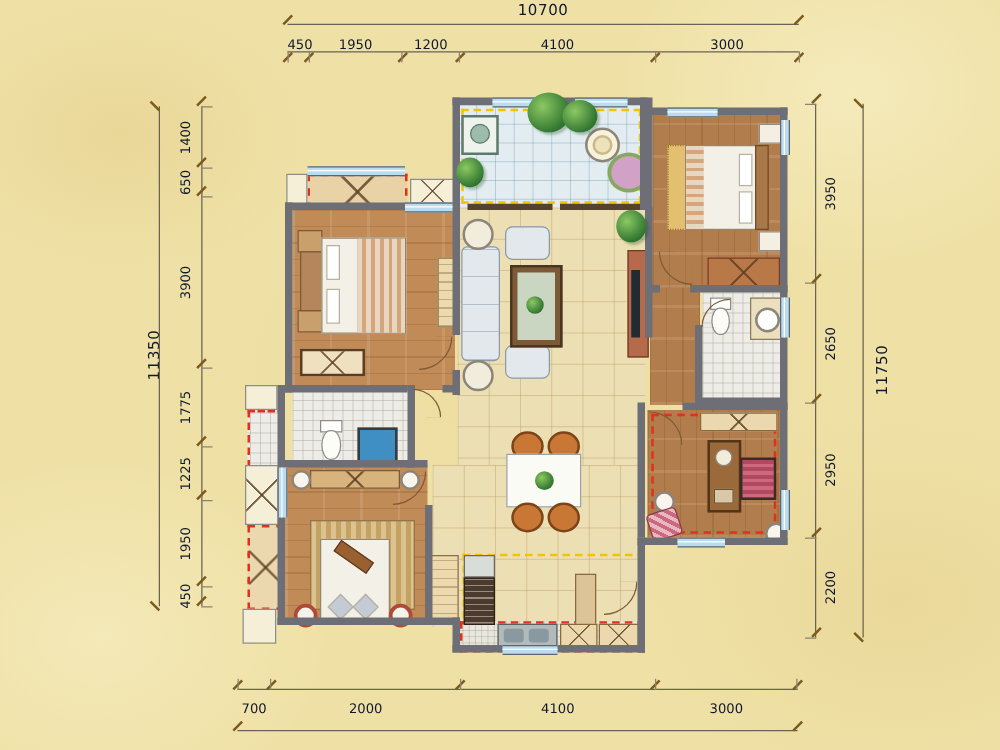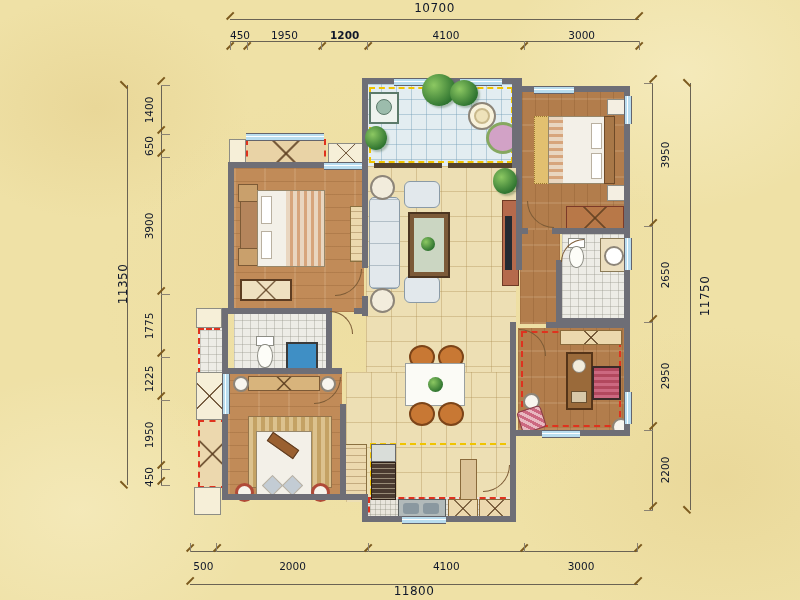--- a/index.html
+++ b/index.html
@@ -260,37 +260,36 @@
   <div class="wstool" style="left:612px;top:418px;width:14px;height:14px"></div>
   <div class="wstool" style="left:523px;top:393px;width:13px;height:13px"></div>
   <div class="furn" style="left:519px;top:408px;width:23px;height:21px;background:repeating-linear-gradient(45deg,#cc6880 0 3px,#e8b8c0 3px 6px);border:1px solid #8a3a4a;transform:rotate(-18deg);border-radius:4px"></div>
 
   <div id="dim-top" class="dim dh dim-top" style="left:230px;top:2px;width:409px;height:40px">
     <div class="dtlabel" style="left:0;right:0;top:-1px;text-align:center">10700</div>
     <div class="dtotal" style="top:17px"></div>
     <div class="dsegs">
         <div class="dseg" style="flex-grow: 450;"><span>450</span></div>
         <div class="dseg" style="flex-grow: 1950;"><span>1950</span></div>
-        <div class="dseg" style="flex-grow: 1200; font-weight: bold;"><span>1200</span></div>
+        <div class="dseg" style="flex-grow: 1200;"><span>1200</span></div>
         <div class="dseg" style="flex-grow: 4100;"><span>4100</span></div>
         <div class="dseg" style="flex-grow: 3000;"><span>3000</span></div>
         <div class="dseg dend" style="flex-grow: 0;"></div>
       </div>
   </div>
 
   <div id="dim-bottom" class="dim dh dim-bottom" style="left:190px;top:551px;width:448px;height:46px">
     <div class="dsegs">
-        <div class="dseg" style="flex-grow: 700;"><span>500</span></div>
+        <div class="dseg" style="flex-grow: 700;"><span>700</span></div>
         <div class="dseg" style="flex-grow: 4000;"><span>2000</span></div>
         <div class="dseg" style="flex-grow: 4100;"><span>4100</span></div>
         <div class="dseg" style="flex-grow: 3000;"><span>3000</span></div>
         <div class="dseg dend" style="flex-grow: 0;"></div>
       </div>
     <div class="dtotal" style="top:33px"></div>
-    <div class="dtlabel" style="left:0;right:0;top:33px;text-align:center">11800</div>
   </div>
 
   <div id="dim-left" class="dim dv dim-left" style="left:112px;top:85px;width:52px;height:400px">
     <div class="dtlabel" style="left:-9px;top:50%;margin-top:-8px">11350</div>
     <div class="dtotal" style="left:15px"></div>
     <div class="dsegs">
         <div class="dseg" style="flex-grow: 1400;">
           <span>1400</span>
         </div>
         <div class="dseg" style="flex-grow: 650;">

